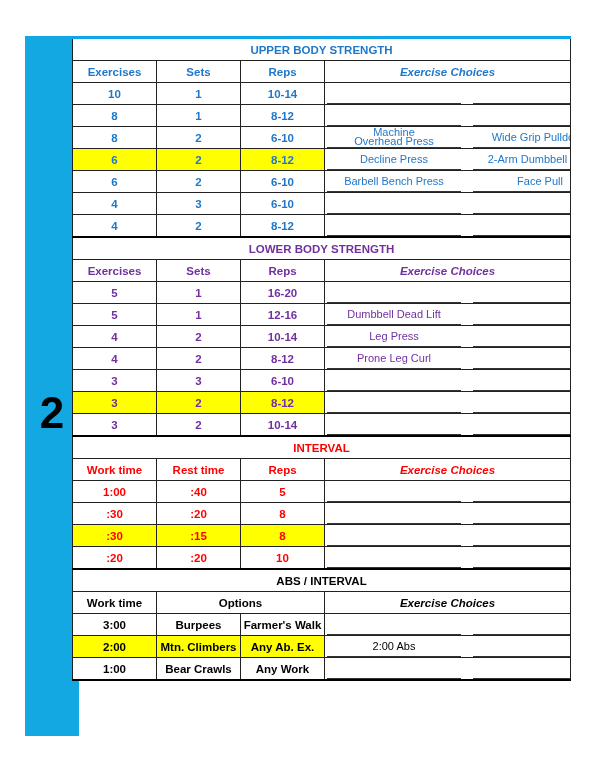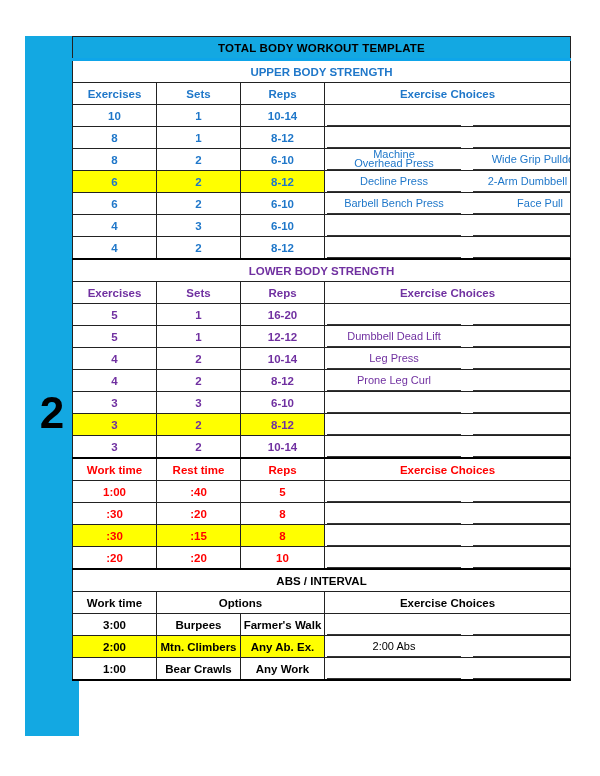--- a/index.html
+++ b/index.html
@@ -140,20 +140,21 @@
   }
   .choice-slot.left  { left: 2px;  width: 134px; }
   .choice-slot.right { left: 148px; width: 134px; }
   .choice-slot.ruled { border-bottom: 1.4px solid #333333; }
   .choice-slot.two-line { line-height: 9.5px; }
 
   
   td.choices-head {
     font-size: 12.5px;
     font-weight: bold;
+    font-style: italic;
   }
 
   
   td.opt {
     font-size: 10.5px;
     font-weight: bold;
     color: #000000;
   }
 
   
@@ -171,23 +172,20 @@
   <div id="sheet">
     <table class="grid">
       <colgroup>
         <col style="width:84px">
         <col style="width:84px">
         <col style="width:84px">
         <col style="width:246px">
       </colgroup>
       <tbody id="tbody">
           <tr>
-            <td class="banner" colspan="4">TOTAL BODY WORKOUT TEMPLATE</td>
-          </tr>
-          <tr>
             <td class="section-title c-blue first" colspan="4">UPPER BODY STRENGTH</td>
           </tr>
           <tr>
             <td class="colhead c-blue">Exercises</td>
             <td class="colhead c-blue">Sets</td>
             <td class="colhead c-blue">Reps</td>
             <td class="choices-head c-blue">Exercise Choices</td>
           </tr>
           <tr>
             <td class="c-blue">10</td>
@@ -282,21 +280,21 @@
             <td class="choices">
               <span class="choice-wrap">
                 <span class="choice-slot left ruled c-purple"></span>
                 <span class="choice-slot right ruled c-purple"></span>
               </span>
             </td>
           </tr>
           <tr>
             <td class="c-purple">5</td>
             <td class="c-purple">1</td>
-            <td class="c-purple">12-12</td>
+            <td class="c-purple">12-16</td>
             <td class="choices">
               <span class="choice-wrap">
                 <span class="choice-slot left ruled c-purple">Dumbbell Dead Lift</span>
                 <span class="choice-slot right ruled c-purple"></span>
               </span>
             </td>
           </tr>
           <tr>
             <td class="c-purple">4</td>
             <td class="c-purple">2</td>
@@ -346,20 +344,23 @@
             <td class="c-purple">2</td>
             <td class="c-purple">10-14</td>
             <td class="choices">
               <span class="choice-wrap">
                 <span class="choice-slot left ruled c-purple"></span>
                 <span class="choice-slot right ruled c-purple"></span>
               </span>
             </td>
           </tr>
           <tr>
+            <td class="section-title c-red" colspan="4">INTERVAL</td>
+          </tr>
+          <tr>
             <td class="colhead c-red">Work time</td>
             <td class="colhead c-red">Rest time</td>
             <td class="colhead c-red">Reps</td>
             <td class="choices-head c-red">Exercise Choices</td>
           </tr>
           <tr>
             <td class="c-red">1:00</td>
             <td class="c-red">:40</td>
             <td class="c-red">5</td>
             <td class="choices">

